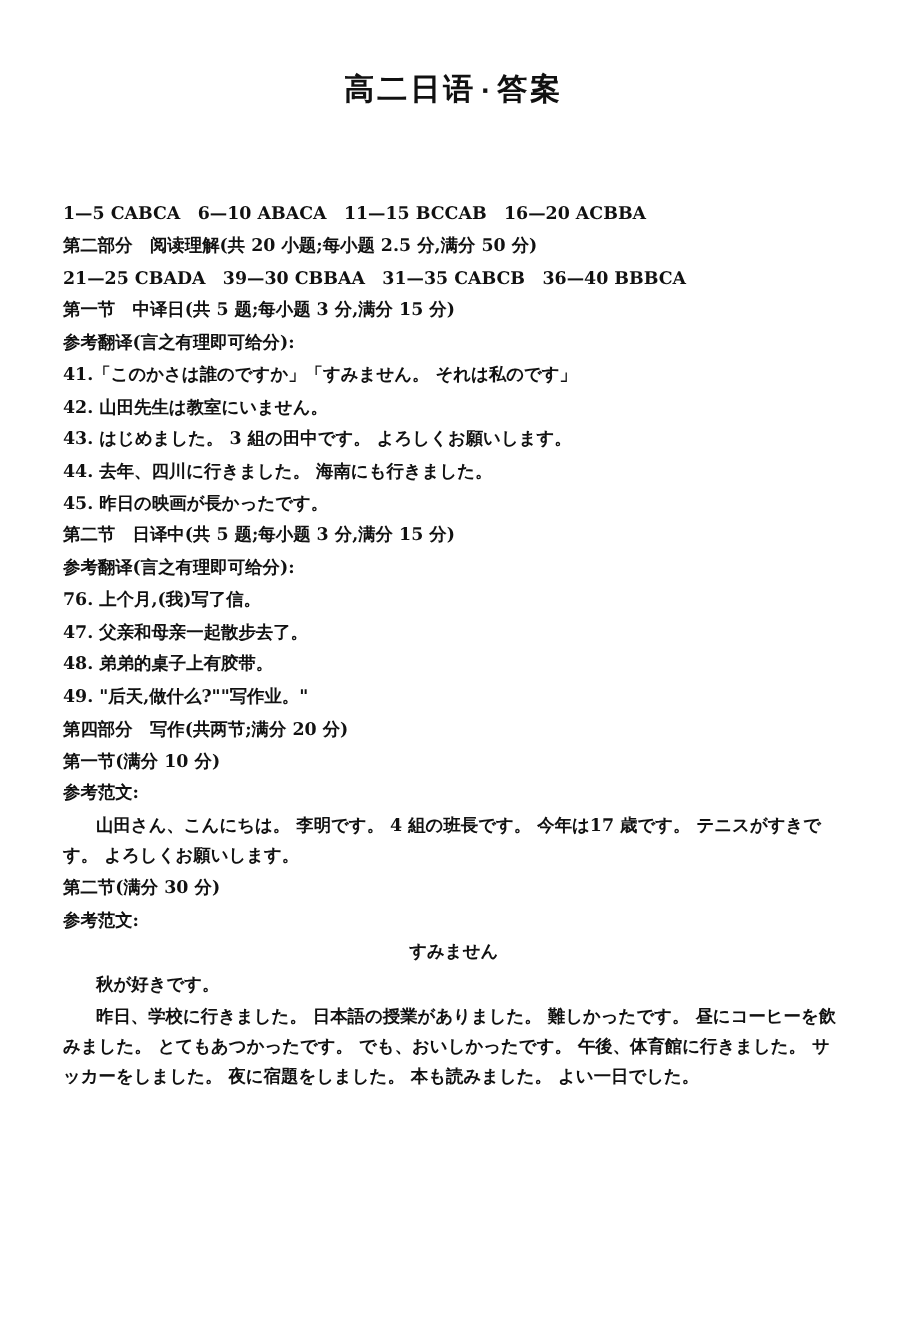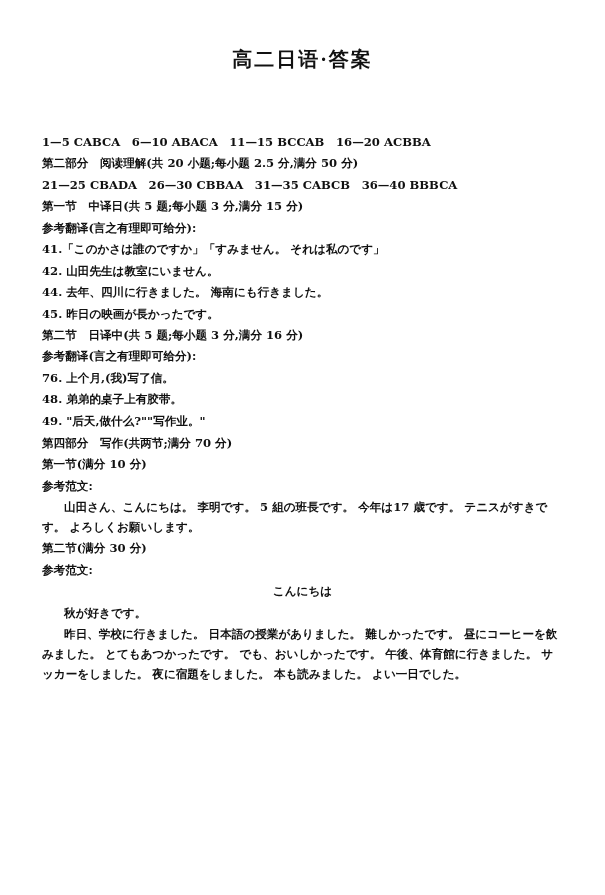--- a/index.html
+++ b/index.html
@@ -22,21 +22,21 @@
     padding: 0 42px;
     position: relative;
   }
   .doc-title {
     text-align: center;
     font-size: 20px;
     font-weight: bold;
     letter-spacing: 2px;
     margin-top: 46px;
     margin-bottom: 0;
-    font-family: Liberation Serif, serif;
+    font-family: Liberation Mono, monospace;
   }
   .content {
     margin-top: 60px;
     font-size: 11.6px;
     line-height: 1.72;
   }
   .line {
     margin: 0 0 1.5px 0;
     white-space: pre-wrap;
     word-break: break-all;
@@ -58,36 +58,38 @@
 </head>
 <body>
 
 <div class="page">
 
   <div class="doc-title">高二日语·答案</div>
 
   <div class="content">
     <p class="line">1—5 CABCA　6—10 ABACA　11—15 BCCAB　16—20 ACBBA</p>
     <p class="line bold">第二部分　阅读理解(共 20 小题;每小题 2.5 分,满分 50 分)</p>
-    <p class="line">21—25 CBADA　26—30 CBBAA　31—35 CABCB　36—40 BBBCA</p>
+    <p class="line">21—25 CBADA　39—30 CBBAA　31—35 CABCB　36—40 BBBCA</p>
     <p class="line">第一节　中译日(共 5 题;每小题 3 分,满分 15 分)</p>
     <p class="line">参考翻译(言之有理即可给分):</p>
     <p class="line">41.「このかさは誰のですか」「すみません。 それは私のです」</p>
     <p class="line">42. 山田先生は教室にいません。</p>
+    <p class="line">43. はじめました。 3 組の田中です。 よろしくお願いします。</p>
     <p class="line">44. 去年、四川に行きました。 海南にも行きました。</p>
     <p class="line">45. 昨日の映画が長かったです。</p>
-    <p class="line">第二节　日译中(共 5 题;每小题 3 分,满分 16 分)</p>
+    <p class="line">第二节　日译中(共 5 题;每小题 3 分,满分 15 分)</p>
     <p class="line">参考翻译(言之有理即可给分):</p>
     <p class="line">76. 上个月,(我)写了信。</p>
+    <p class="line">47. 父亲和母亲一起散步去了。</p>
     <p class="line">48. 弟弟的桌子上有胶带。</p>
     <p class="line">49. "后天,做什么?""写作业。"</p>
-    <p class="line bold gap-top">第四部分　写作(共两节;满分 70 分)</p>
+    <p class="line bold gap-top">第四部分　写作(共两节;满分 20 分)</p>
     <p class="line">第一节(满分 10 分)</p>
     <p class="line">参考范文:</p>
-    <p class="line indent-em">山田さん、こんにちは。 李明です。 5 組の班長です。 今年は17 歳です。 テニスがすきです。 よろしくお願いします。</p>
+    <p class="line indent-em">山田さん、こんにちは。 李明です。 4 組の班長です。 今年は17 歳です。 テニスがすきです。 よろしくお願いします。</p>
     <p class="line">第二节(满分 30 分)</p>
     <p class="line">参考范文:</p>
-    <p class="line center">こんにちは</p>
+    <p class="line center">すみません</p>
     <p class="line indent-em">秋が好きです。</p>
     <p class="line indent-em">昨日、学校に行きました。 日本語の授業がありました。 難しかったです。 昼にコーヒーを飲みました。 とてもあつかったです。 でも、おいしかったです。 午後、体育館に行きました。 サッカーをしました。 夜に宿題をしました。 本も読みました。 よい一日でした。</p>
   </div>
 
 </div>
 
 </body></html>

